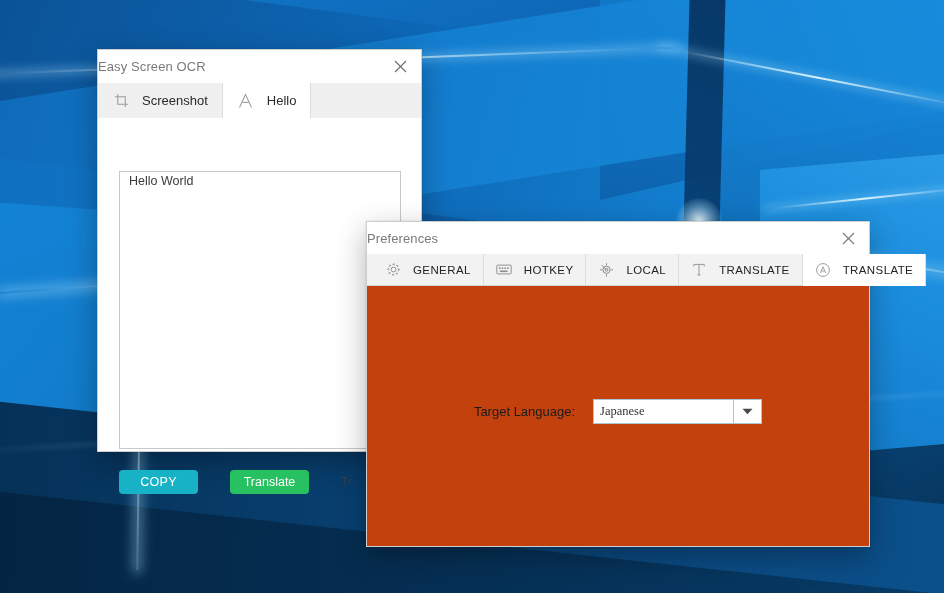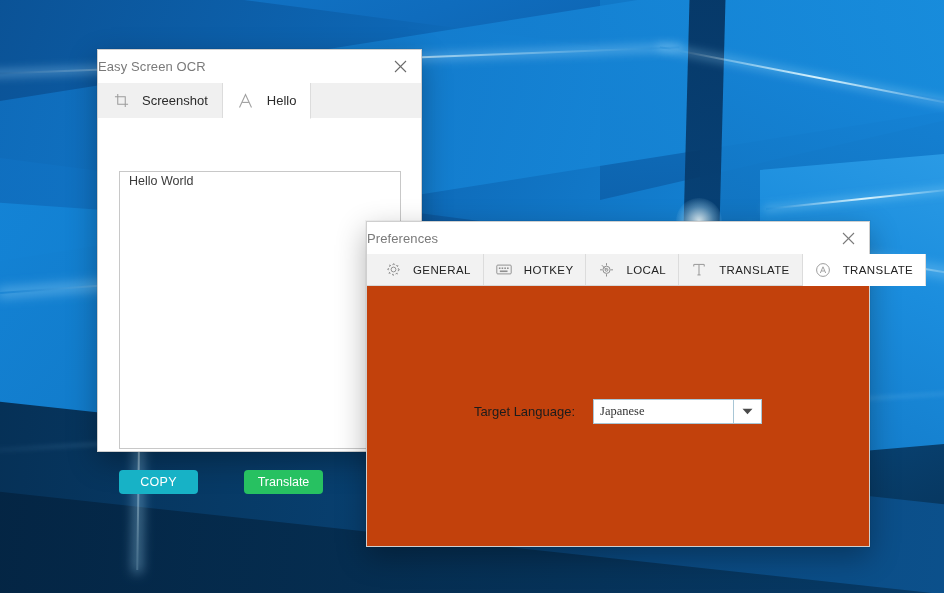--- a/index.html
+++ b/index.html
@@ -207,21 +207,21 @@
     font-size: 14.5px;
     margin-top: 9px;
     letter-spacing: 0.6px;
     color: #3a3a3a;
   }
   .btn-row {
     position: absolute;
     left: 21px;
     top: 352px;
     display: flex;
-    gap: 46px;
+    gap: 32px;
     align-items: center;
   }
   .btn {
     border: none;
     border-radius: 4px;
     color: #ffffff;
     font-size: 12.5px;
     font-family: "Liberation Sans", sans-serif;
     height: 24px;
     line-height: 24px;

